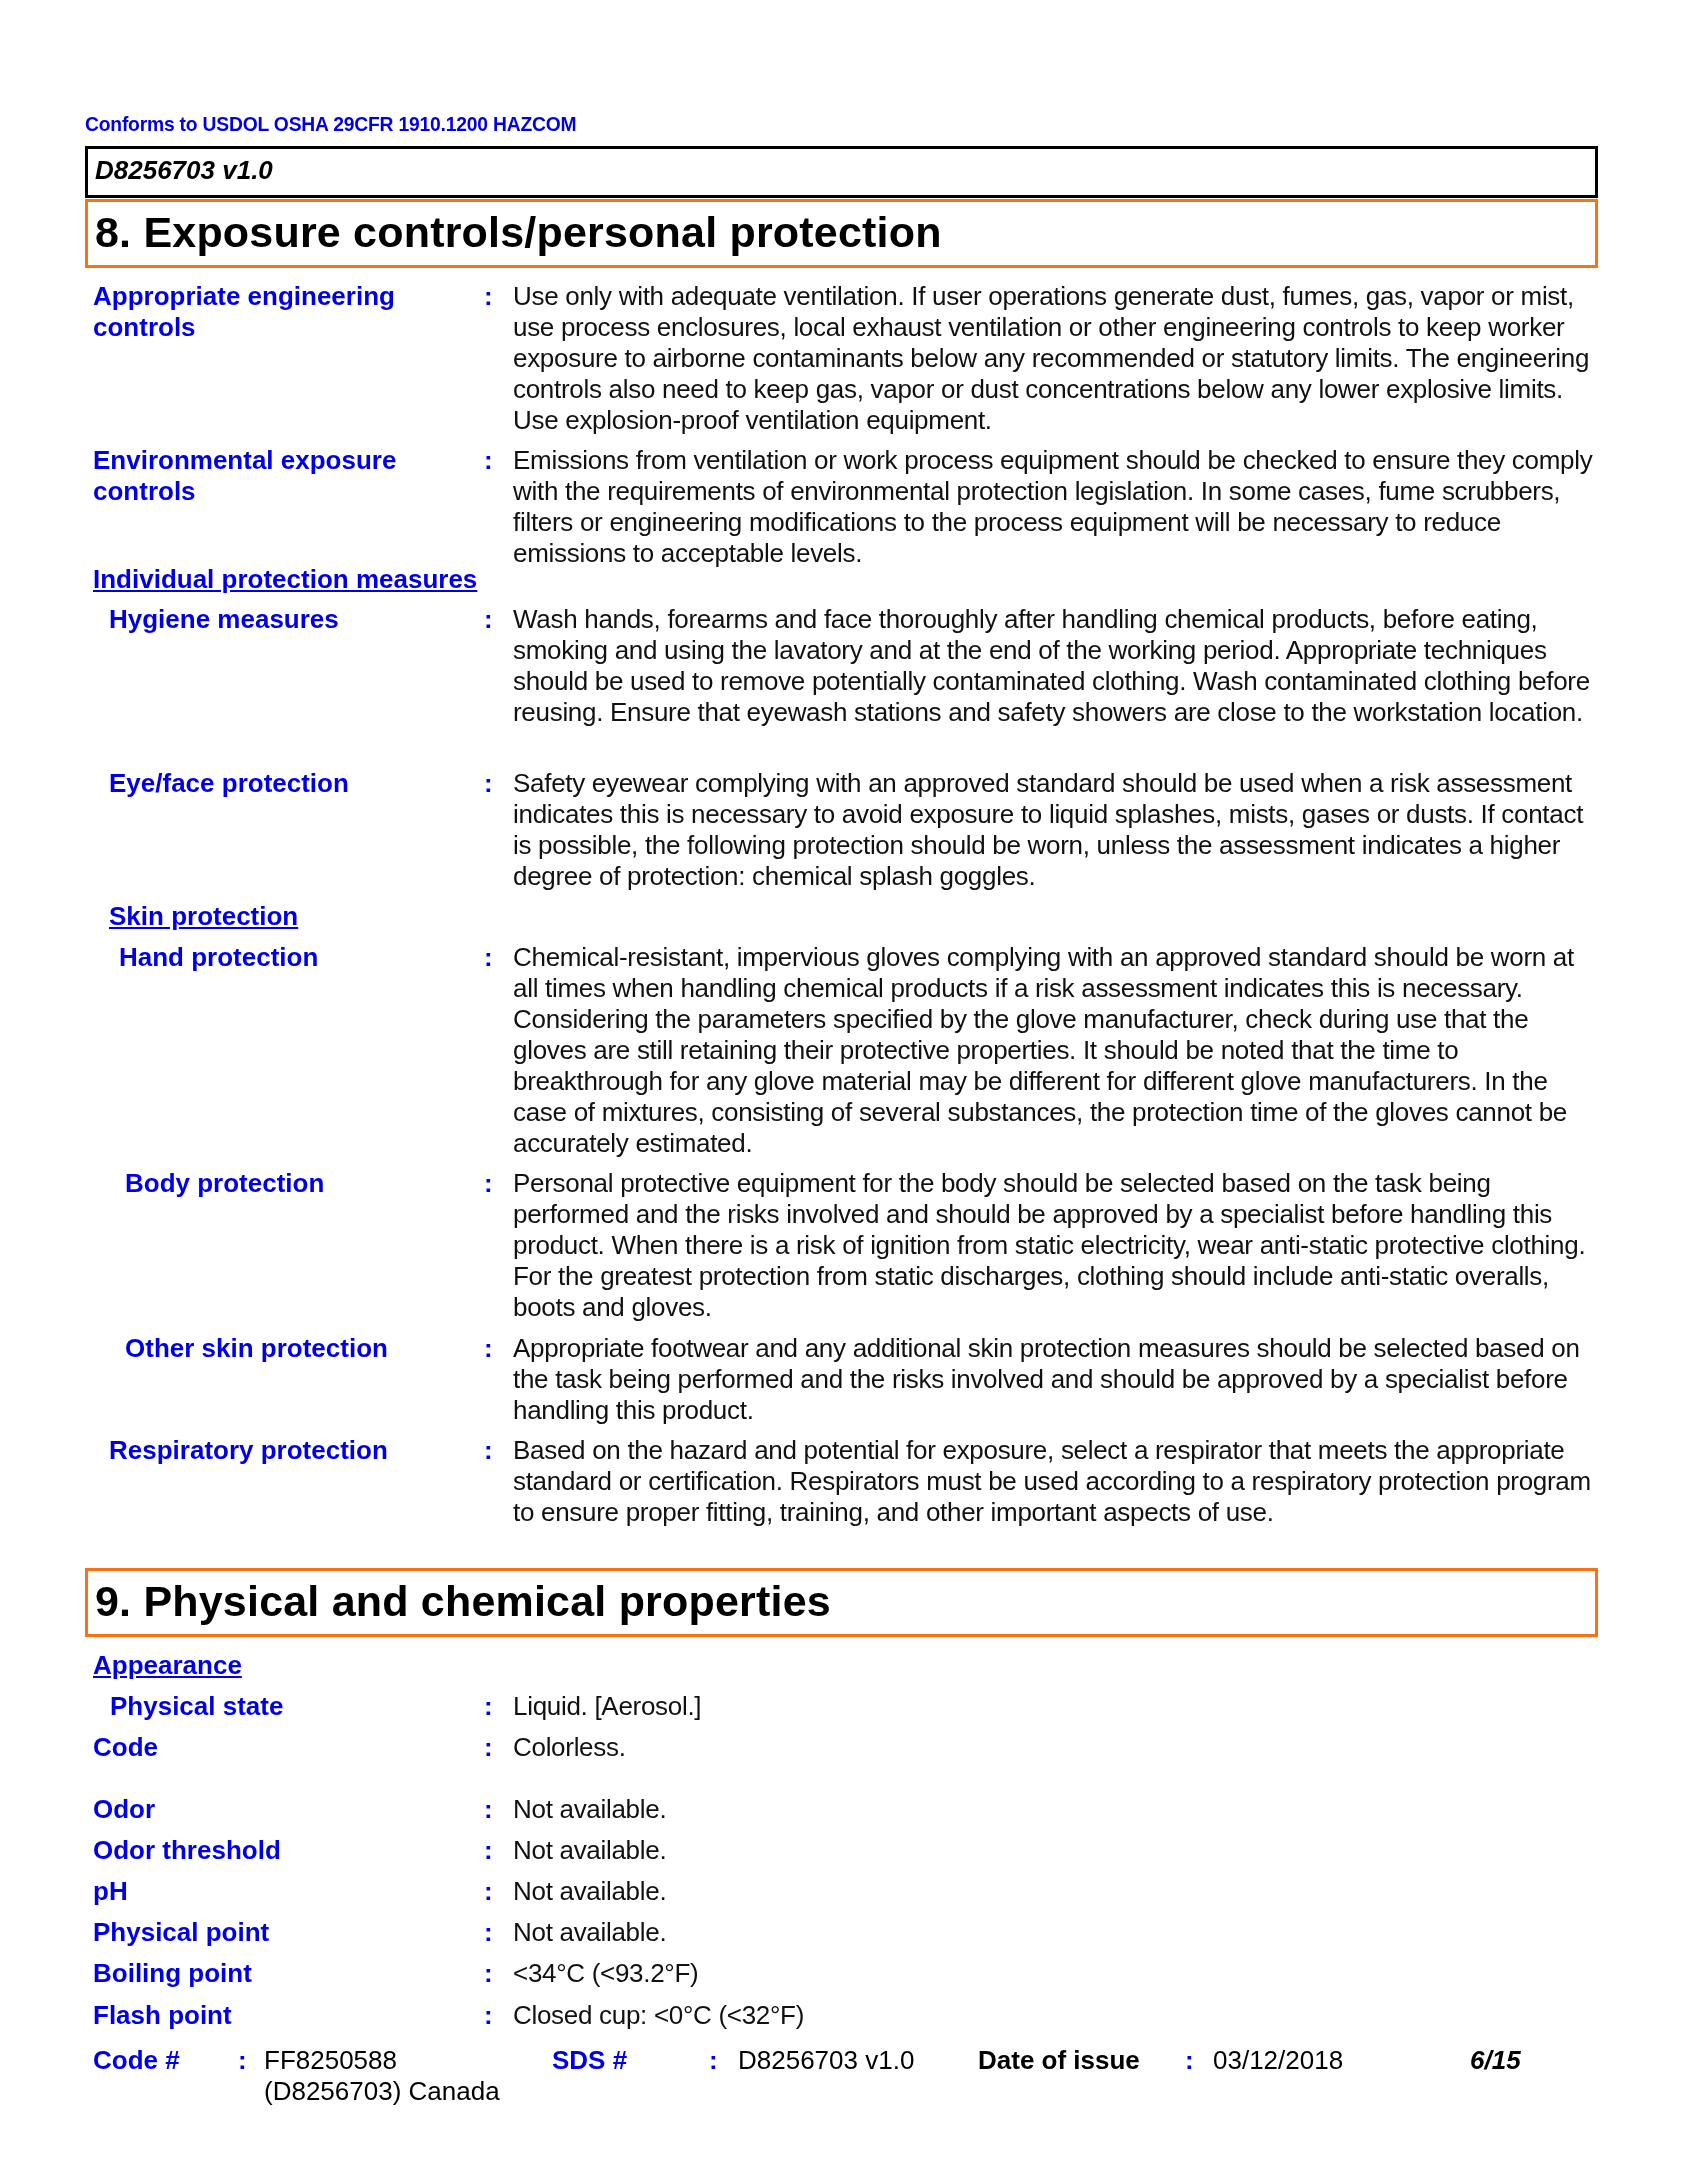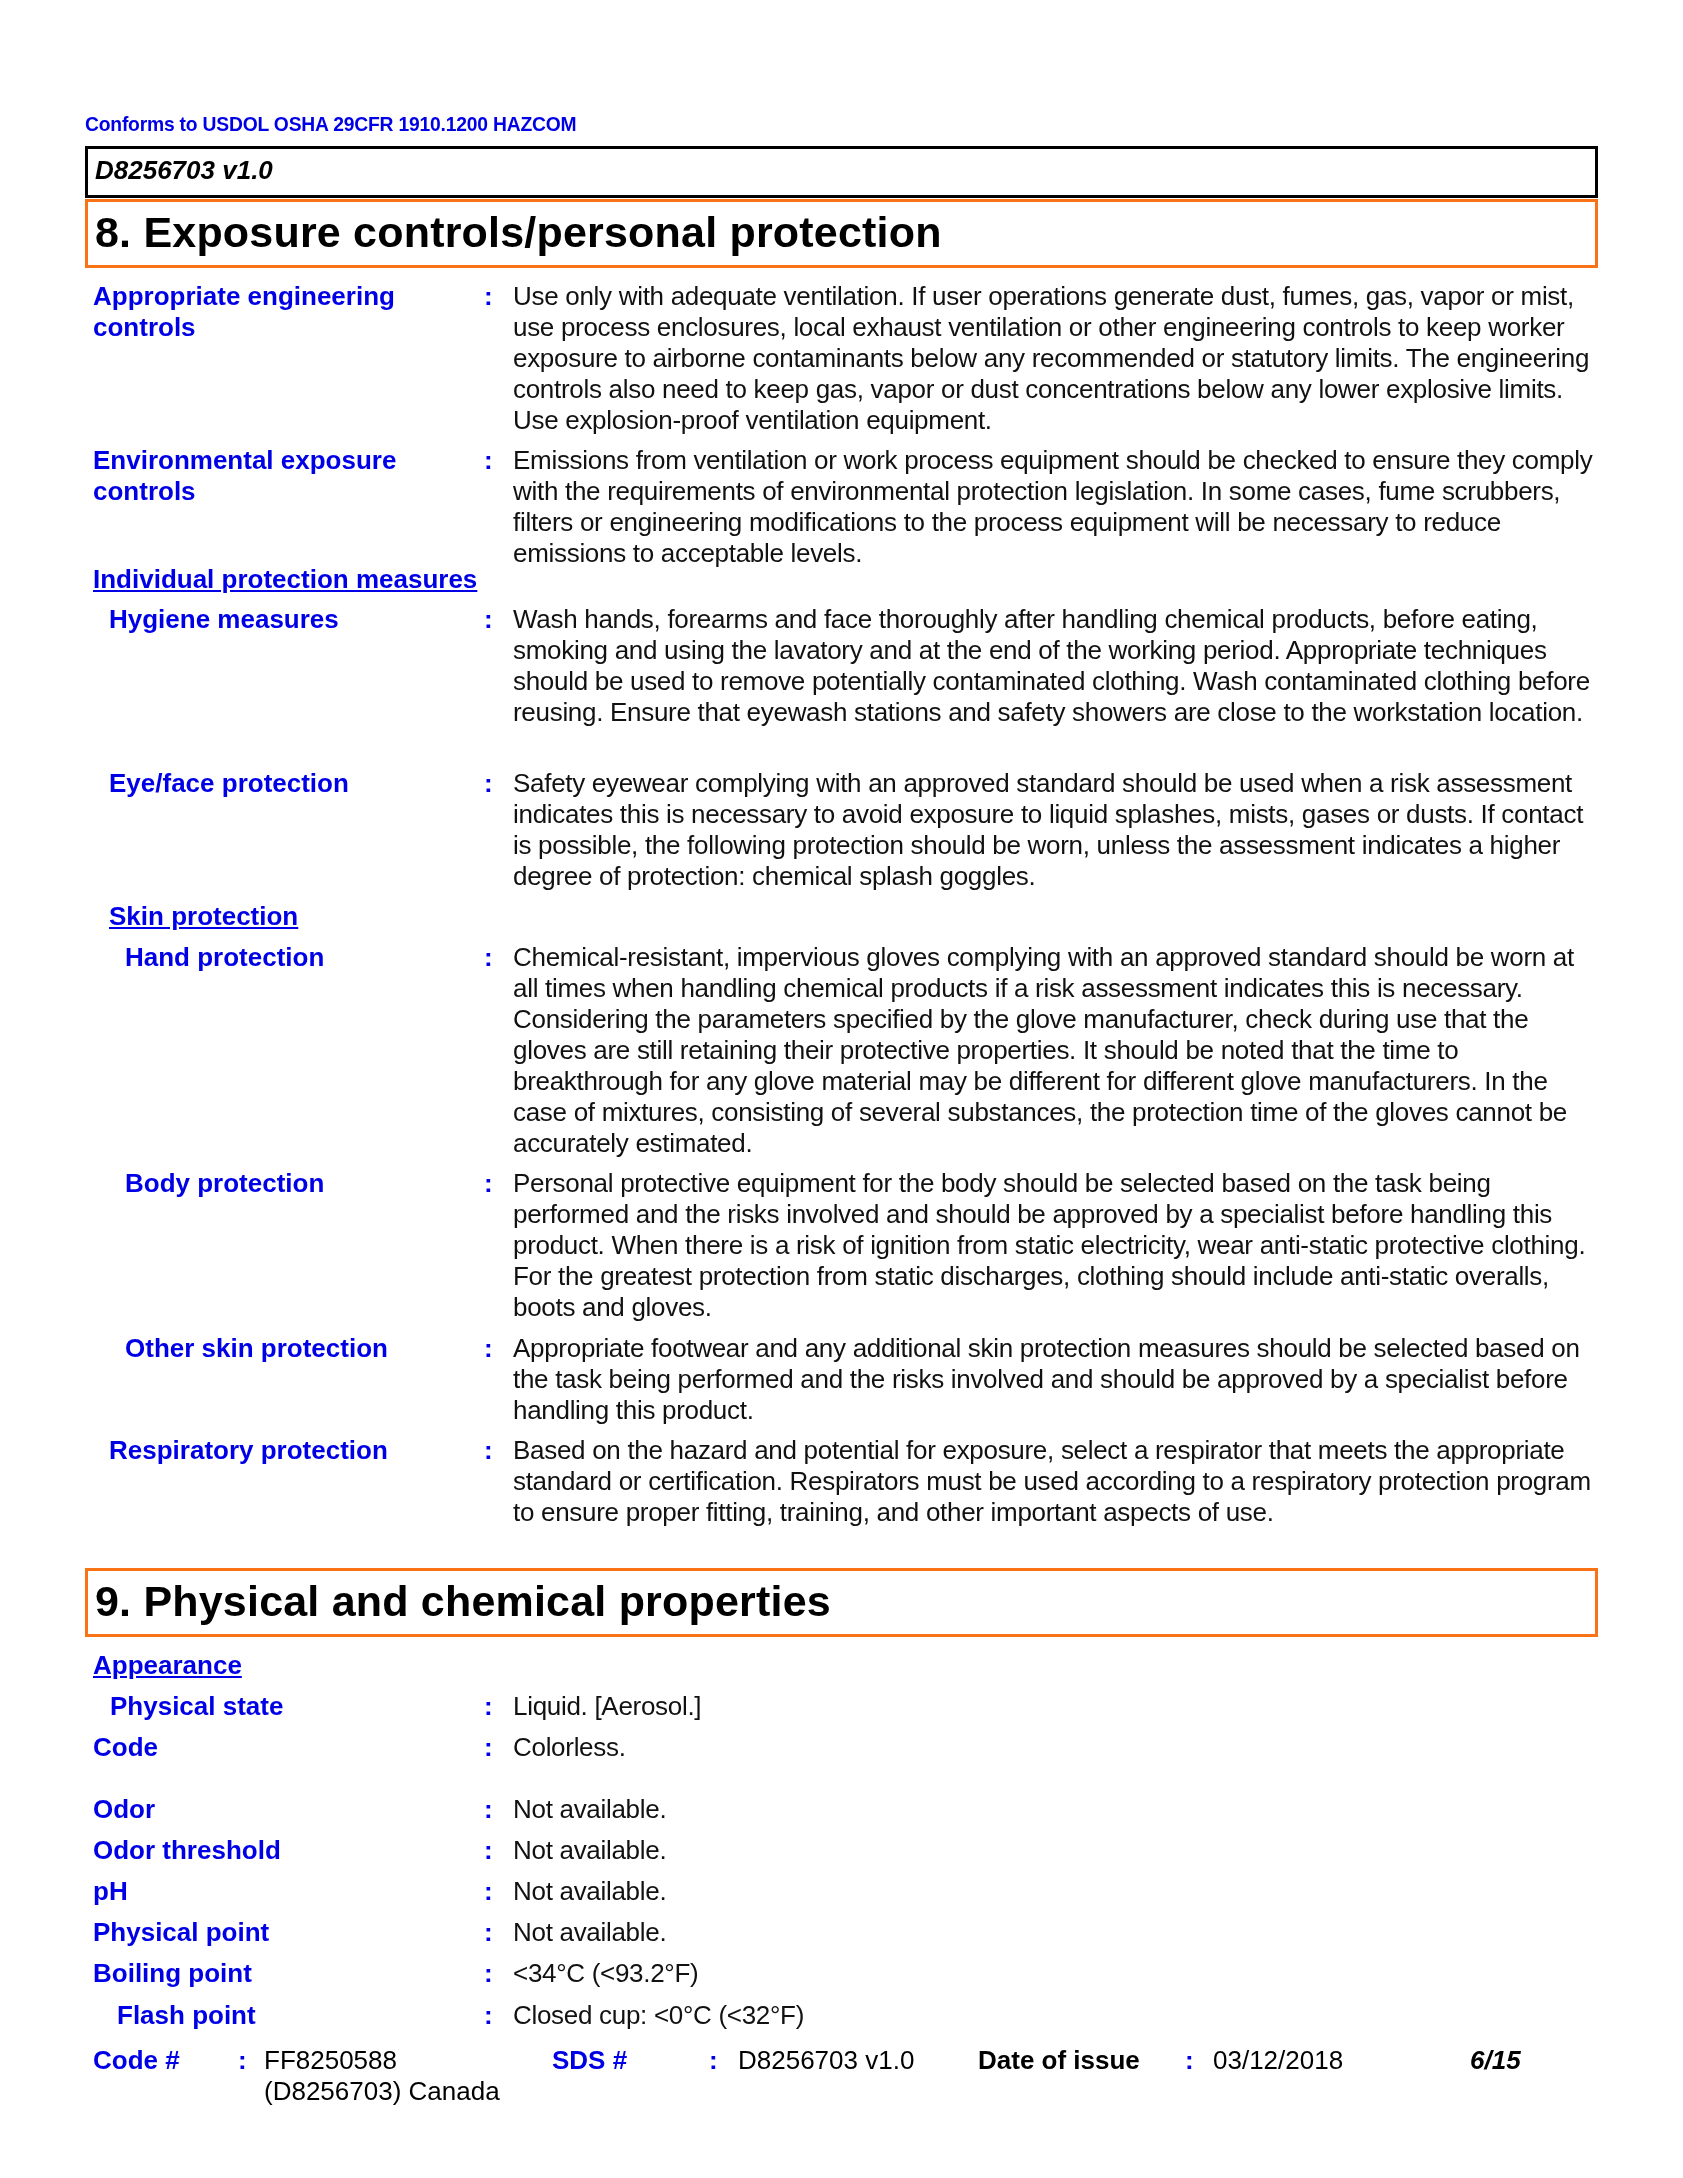--- a/index.html
+++ b/index.html
@@ -54,21 +54,21 @@
 
 <div class="row" style="top:768px;">
   <div class="lbl" style="left:109px;">Eye/face protection</div>
   <div class="colon">:</div>
   <div class="val">Safety eyewear complying with an approved standard should be used when a risk assessment indicates this is necessary to avoid exposure to liquid splashes, mists, gases or dusts.  If contact is possible, the following protection should be worn, unless the assessment indicates a higher degree of protection:  chemical splash goggles.</div>
 </div>
 
 <div class="sub" style="left:109px;top:901px;">Skin protection</div>
 
 <div class="row" style="top:942px;">
-  <div class="lbl" style="left:125px;text-align:center;">Hand protection</div>
+  <div class="lbl" style="left:119px;text-align:center;">Hand protection</div>
   <div class="colon">:</div>
   <div class="val">Chemical-resistant, impervious gloves complying with an approved standard should be worn at all times when handling chemical products if a risk assessment indicates this is necessary.  Considering the parameters specified by the glove manufacturer, check during use that the gloves are still retaining their protective properties.  It should be noted that the time to breakthrough for any glove material may be different for different glove manufacturers.  In the case of mixtures, consisting of several substances, the protection time of the gloves cannot be accurately estimated.</div>
 </div>
 
 <div class="row" style="top:1168px;">
   <div class="lbl" style="left:125px;">Body protection</div>
   <div class="colon">:</div>
   <div class="val">Personal protective equipment for the body should be selected based on the task being performed and the risks involved and should be approved by a specialist before handling this product.  When there is a risk of ignition from static electricity, wear anti-static protective clothing.  For the greatest protection from static discharges, clothing should include anti-static overalls, boots and gloves.</div>
 </div>
 
@@ -119,21 +119,21 @@
   <div class="lbl" style="left:93px;">Physical point</div>
   <div class="colon">:</div>
   <div class="val">Not available.</div>
 </div>
 <div class="row" style="top:1958px;">
   <div class="lbl" style="left:93px;">Boiling point</div>
   <div class="colon">:</div>
   <div class="val">&lt;34°C (&lt;93.2°F)</div>
 </div>
 <div class="row" style="top:2000px;">
-  <div class="lbl" style="left:93px;margin-left:24px;">Flash point</div>
+  <div class="lbl" style="left:93px;">Flash point</div>
   <div class="colon">:</div>
   <div class="val">Closed cup: &lt;0°C (&lt;32°F)</div>
 </div>
 
 <div class="abs foot" style="top:2045px;left:0;width:1376px;height:69px;">
   <span class="abs fb" style="left:93px;">Code #</span>
   <span class="abs fb" style="left:238px;">:</span>
   <span class="abs" style="left:264px;">FF8250588</span>
   <span class="abs" style="left:264px;top:31px;">(D8256703) Canada</span>
   <span class="abs fb" style="left:552px;">SDS #</span>

